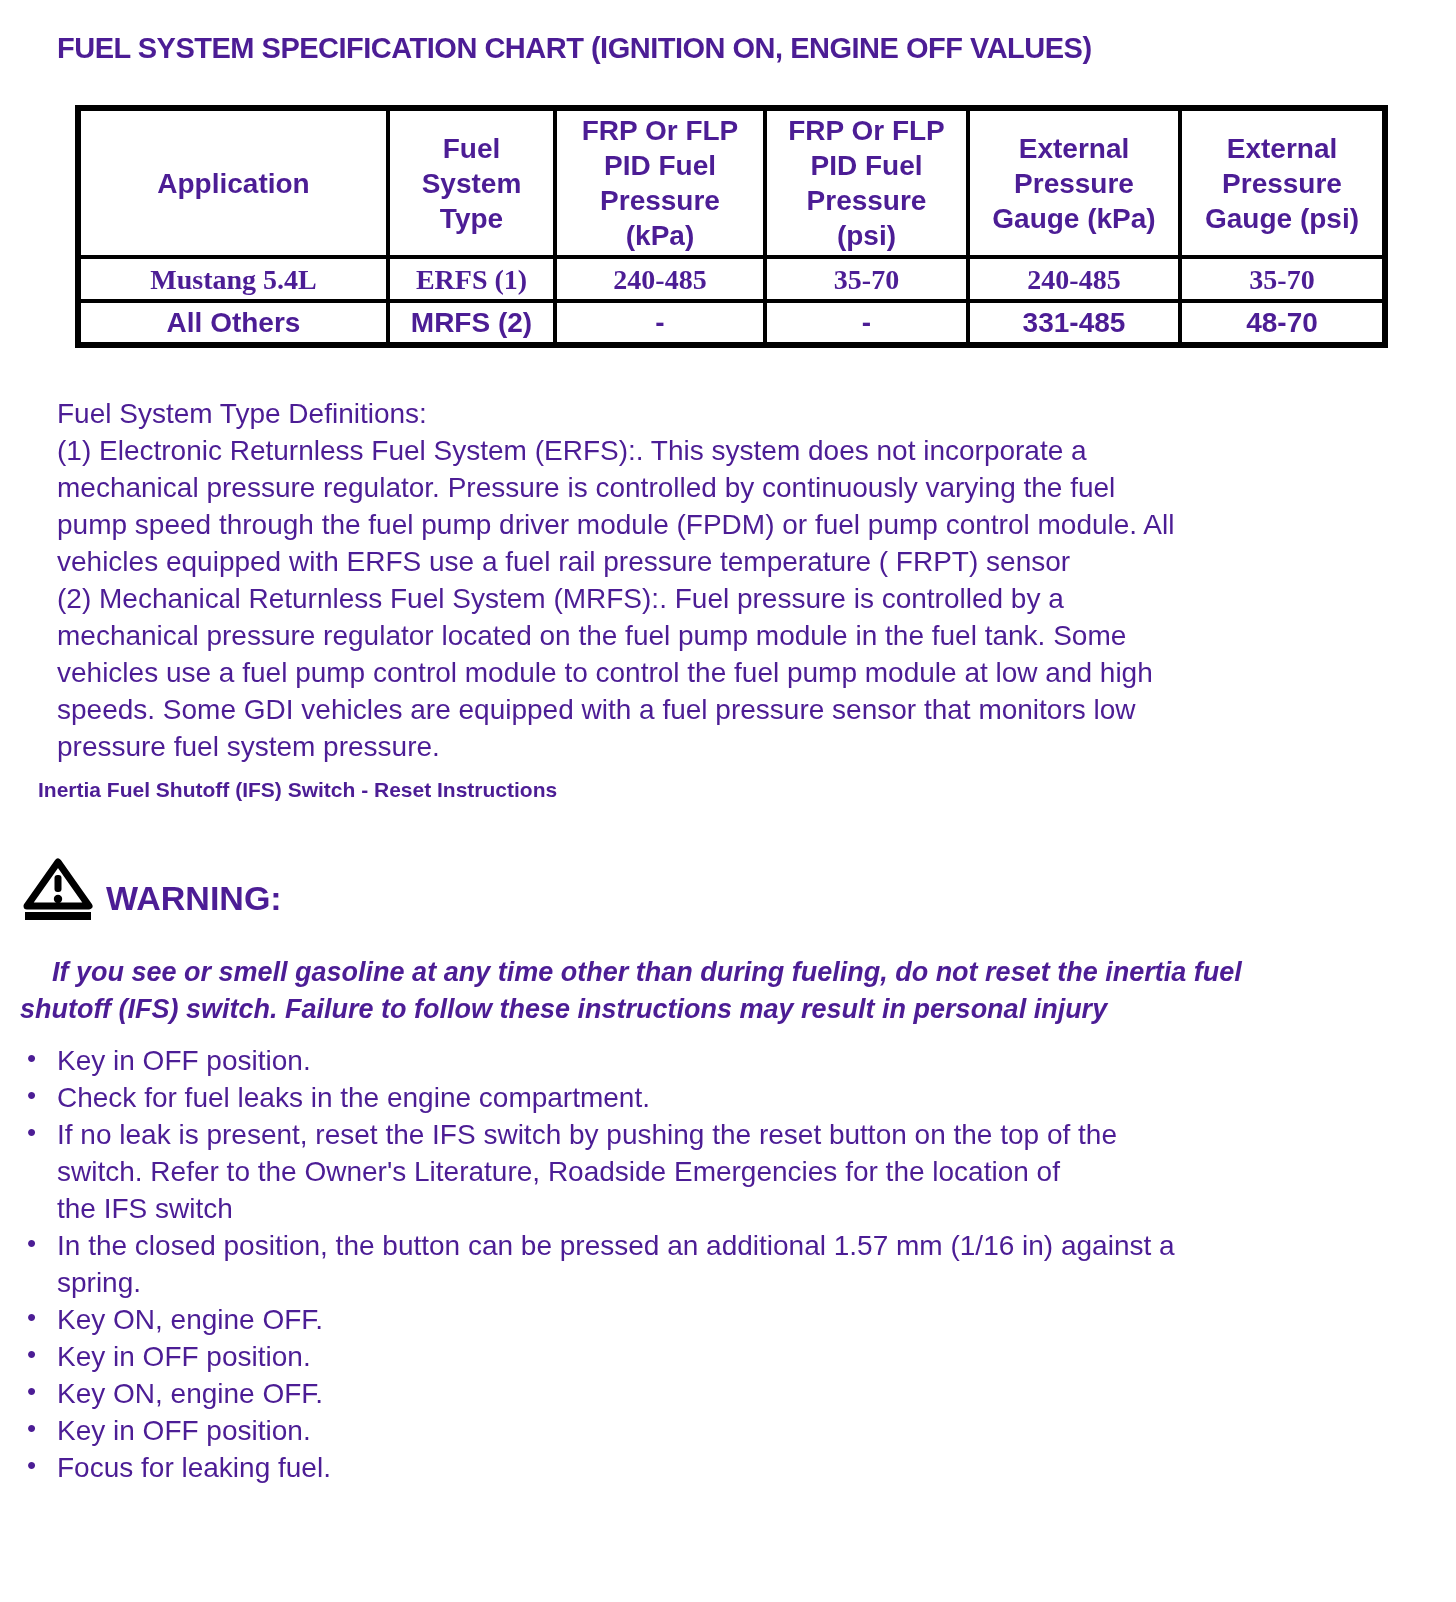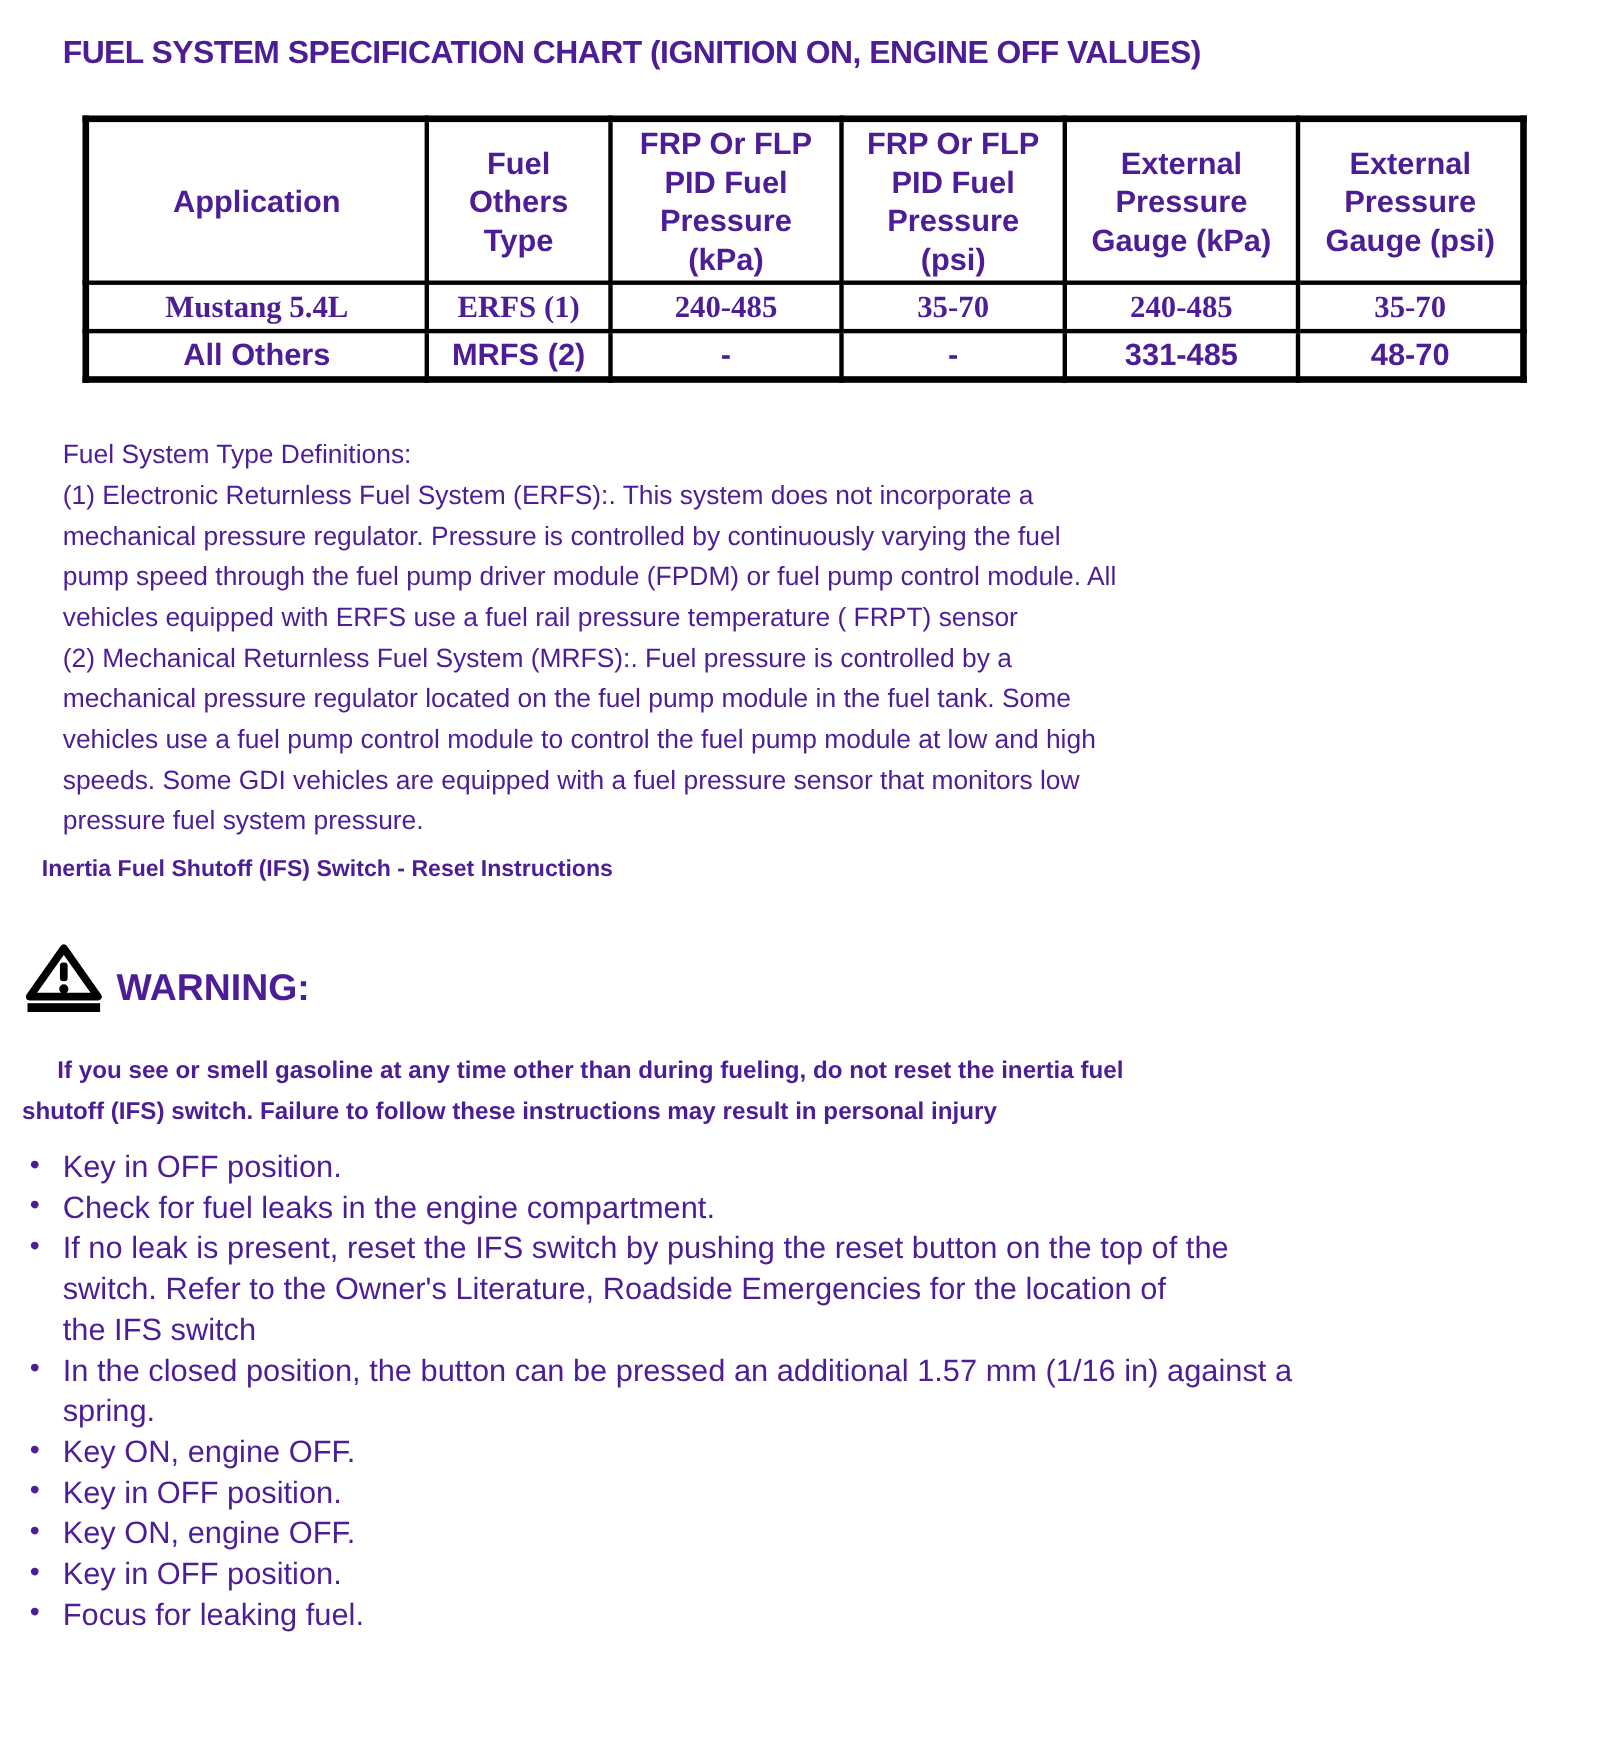--- a/index.html
+++ b/index.html
@@ -39,21 +39,21 @@
     overflow: hidden;
   }
   table.spec thead tr { height: 144px; }
   tr.row-h44  { height: 44px; font-family: Liberation Serif, serif; }
   tr.row-h108 { height: 108px; }
   tr.row-h40  { height: 40px; }
 
   .body-text {
     margin: 47px 0 0 57px;
     width: 1350px;
-    font-size: 24px;
+    font-size: 28px;
     line-height: 37px;
     white-space: pre-line;
   }
   .section-heading {
     margin: 9px 0 0 38px;
     font-size: 21px;
     font-weight: bold;
     line-height: 31px;
   }
   .warning-row {
@@ -65,25 +65,26 @@
   .warning-icon svg { display: block; }
   .warning-label {
     font-size: 34px;
     font-weight: bold;
     margin-left: 10px;
     padding-bottom: 2px;
   }
   .warning-text {
     margin: 34px 0 0 20px;
     width: 1390px;
-    font-size: 22px;
+    font-size: 27px;
     font-weight: bold;
     line-height: 37px;
     text-indent: 32px;
     white-space: pre-line;
+    font-style: italic;
   }
   ul.bullets {
     list-style: none;
     margin: 14px 0 0 27px;
     padding: 0;
   }
   li.bullet-item {
     position: relative;
     padding-left: 30px;
     font-size: 28px;
@@ -110,21 +111,21 @@
       <col style="width:167px">
       <col style="width:210px">
       <col style="width:203px">
       <col style="width:212px">
       <col style="width:205px">
     </colgroup>
     <thead>
       <tr>
         <th>Application</th>
         <th>Fuel
-Others
+System
 Type</th>
         <th>FRP Or FLP
 PID Fuel
 Pressure
 (kPa)</th>
         <th>FRP Or FLP
 PID Fuel
 Pressure
 (psi)</th>
         <th>External

